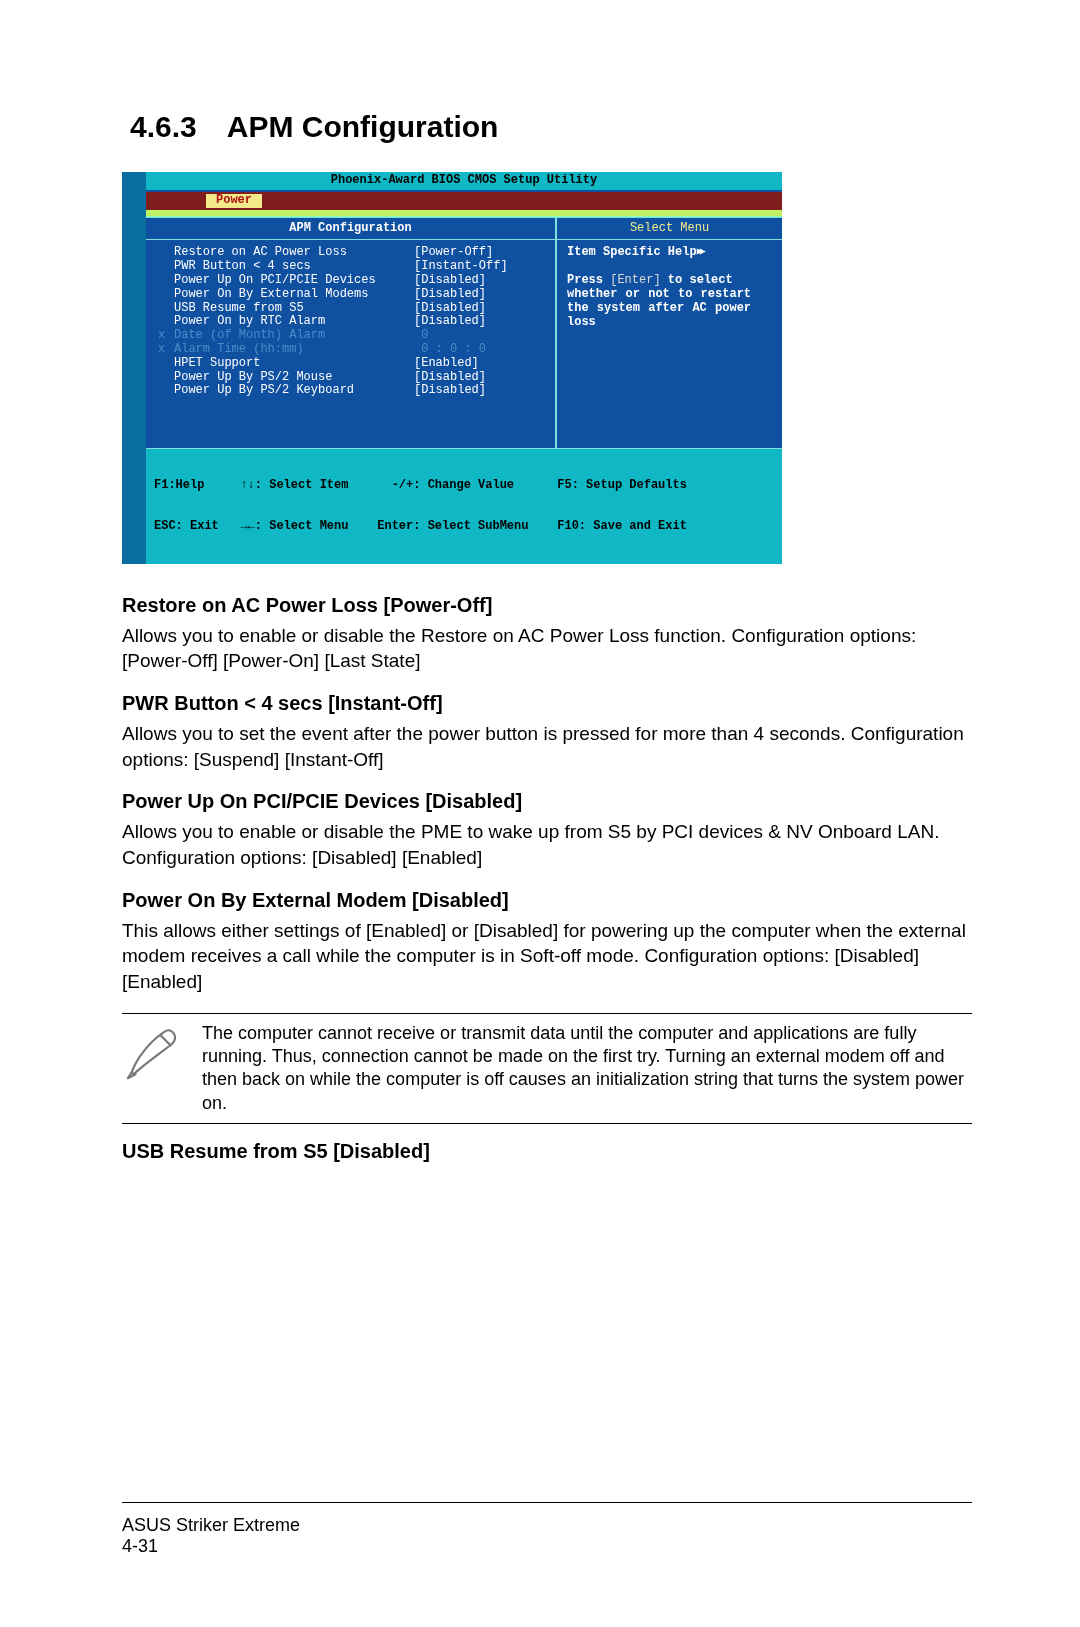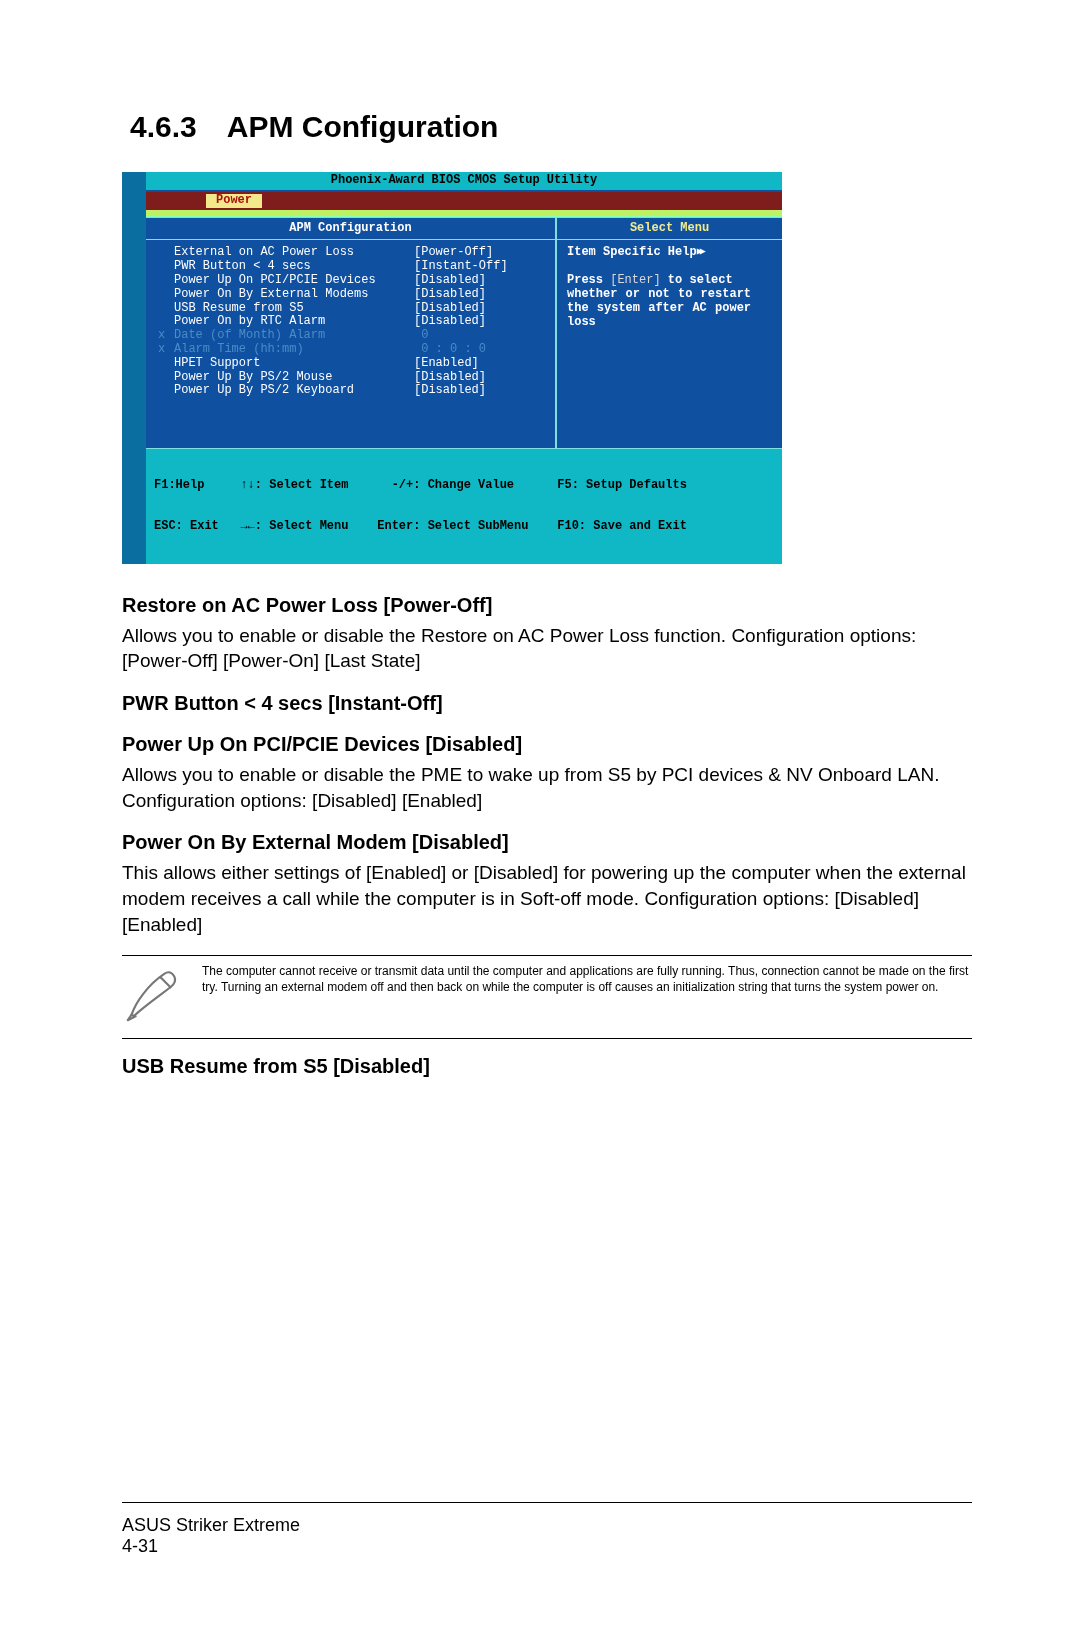--- a/index.html
+++ b/index.html
@@ -68,21 +68,21 @@
     text-align: center;
     font-weight: bold;
   }
   .bios-help-col {
     flex: 1;
     border: 1px solid #7fe0e0;
     border-right: none;
     border-bottom: none;
     padding: 4px 0;
     color: #f2ea8a;
-    font-weight: bold;
+    font-weight: normal;
     text-align: center;
   }
   .bios-body {
     display: flex;
     background: #1050a0;
     color: #fff;
     min-height: 210px;
   }
   .bios-items {
     flex: 0 0 410px;
@@ -131,21 +131,21 @@
   .note-row {
     display: flex;
     align-items: flex-start;
     border-top: 1px solid #000;
     border-bottom: 1px solid #000;
     padding: 8px 0;
     margin: 6px 0 16px 0;
     gap: 18px;
   }
   .note-icon svg { width: 62px; height: 62px; }
-  .note-text { font-size: 12px; line-height: 1.3; flex: 1; }
+  .note-text { font-size: 18px; line-height: 1.3; flex: 1; }
 
   .page-footer {
     position: absolute;
     left: 122px;
     right: 108px;
     bottom: 70px;
     border-top: 1px solid #000;
     padding-top: 12px;
     display: flex;
     justify-content: space-between;
@@ -166,21 +166,21 @@
     <div class="bios-titlebar">Phoenix-Award BIOS CMOS Setup Utility</div>
     <div class="bios-tabrow">
       <span class="bios-tab">Power</span>
     </div>
     <div class="bios-headerrow">
       <div class="bios-main-col">APM Configuration</div>
       <div class="bios-help-col">Select Menu</div>
     </div>
     <div class="bios-body">
       <div class="bios-items" id="bios-items">
-          <div class="bios-row"><span class="x"></span><span class="lbl">External on AC Power Loss</span><span class="val">[Power-Off]</span></div>
+          <div class="bios-row"><span class="x"></span><span class="lbl">Restore on AC Power Loss</span><span class="val">[Power-Off]</span></div>
           <div class="bios-row"><span class="x"></span><span class="lbl">PWR Button &lt; 4 secs</span><span class="val">[Instant-Off]</span></div>
           <div class="bios-row"><span class="x"></span><span class="lbl">Power Up On PCI/PCIE Devices</span><span class="val">[Disabled]</span></div>
           <div class="bios-row"><span class="x"></span><span class="lbl">Power On By External Modems</span><span class="val">[Disabled]</span></div>
           <div class="bios-row"><span class="x"></span><span class="lbl">USB Resume from S5</span><span class="val">[Disabled]</span></div>
           <div class="bios-row"><span class="x"></span><span class="lbl">Power On by RTC Alarm</span><span class="val">[Disabled]</span></div>
           <div class="bios-row dim"><span class="x">x</span><span class="lbl">Date (of Month) Alarm</span><span class="val"> 0</span></div>
           <div class="bios-row dim"><span class="x">x</span><span class="lbl">Alarm Time (hh:mm)</span><span class="val"> 0 : 0 : 0</span></div>
           <div class="bios-row"><span class="x"></span><span class="lbl">HPET Support</span><span class="val">[Enabled]</span></div>
           <div class="bios-row"><span class="x"></span><span class="lbl">Power Up By PS/2 Mouse</span><span class="val">[Disabled]</span></div>
           <div class="bios-row"><span class="x"></span><span class="lbl">Power Up By PS/2 Keyboard</span><span class="val">[Disabled]</span></div>
@@ -202,20 +202,21 @@
     </div>
   </div>
 
   <div id="settings-block">
       <div class="setting">
         <h2>Restore on AC Power Loss [Power-Off]</h2>
         <p>Allows you to enable or disable the Restore on AC Power Loss function. Configuration options: [Power-Off] [Power-On] [Last State]</p>
       </div>
       <div class="setting">
         <h2>PWR Button &lt; 4 secs [Instant-Off]</h2>
+        <p>Allows you to set the event after the power button is pressed for more than 4 seconds. Configuration options: [Suspend] [Instant-Off]</p>
       </div>
       <div class="setting">
         <h2>Power Up On PCI/PCIE Devices [Disabled]</h2>
         <p>Allows you to enable or disable the PME to wake up from S5 by PCI devices &amp; NV Onboard LAN. Configuration options: [Disabled] [Enabled]</p>
       </div>
       <div class="setting">
         <h2>Power On By External Modem [Disabled]</h2>
         <p>This allows either settings of [Enabled] or [Disabled] for powering up the computer when the external modem receives a call while the computer is in Soft-off mode. Configuration options: [Disabled] [Enabled]</p>
       </div>
     </div>

